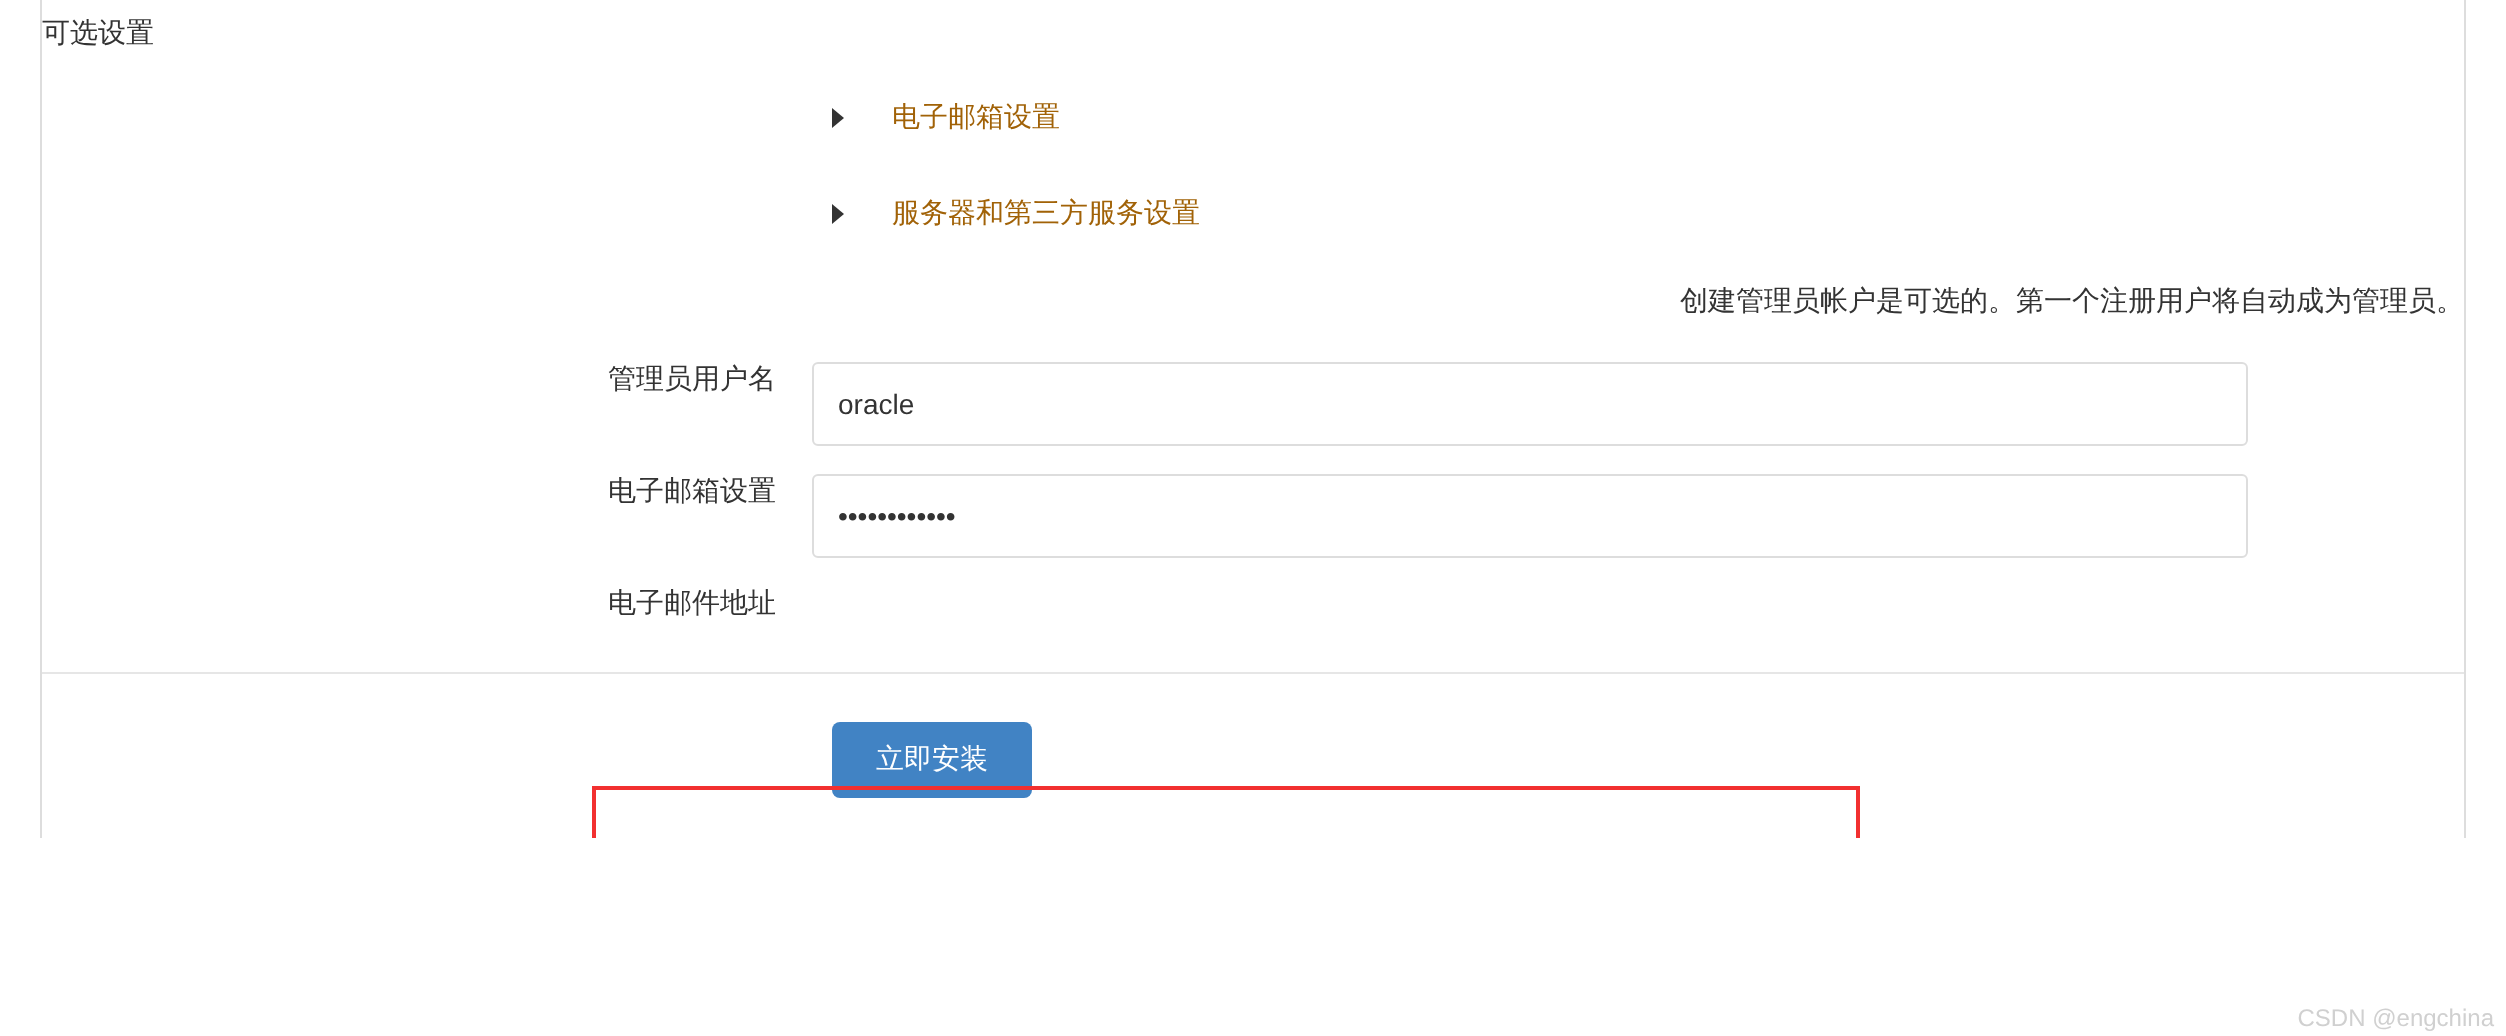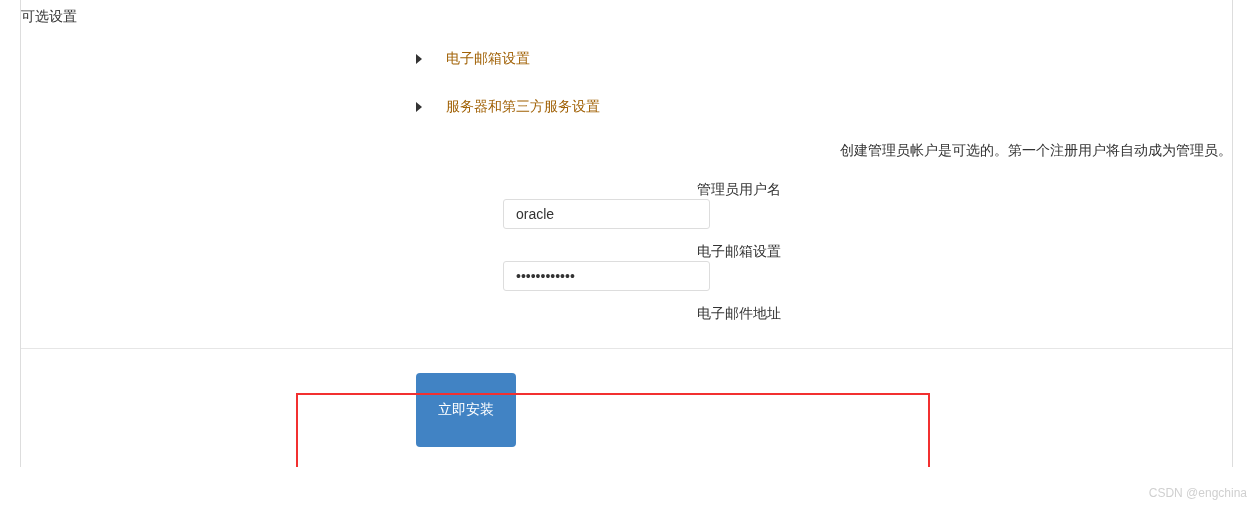--- a/index.html
+++ b/index.html
@@ -58,23 +58,22 @@
       height: 202px;
       position: absolute;
       left: 275px;
       top: 219px;
       pointer-events: none;
       z-index: 5;
     }
     .form-wrap { position: relative; padding-top: 0; }
     .form-row {
       display: flex;
-      align-items: center;
+      align-items: flex-start;
       padding: 7px 40px 7px 0;
-      flex-direction: column;
     }
     .form-label {
       width: 385px;
       text-align: right;
       padding-right: 18px;
       color: #333;
     }
     .form-input {
       flex: 1;
       max-width: 718px;
@@ -98,28 +97,28 @@
     }
     .button-row {
       text-align: left;
       padding: 24px 0 20px 395px;
     }
     .install-btn {
       background: #4183c4;
       color: #fff;
       border: none;
       border-radius: 4px;
-      padding: 28px 22px;
+      padding: 10px 22px;
       font-size: 14px;
       cursor: pointer;
     }
     .watermark {
       position: fixed;
       right: 6px;
-      bottom: 18px;
+      bottom: 2px;
       color: #d0d0d0;
       font-size: 12px;
     }
   </style>
 </head>
 <body>
 
 <div class="container">
   <div class="title-row">可选设置</div>
 

